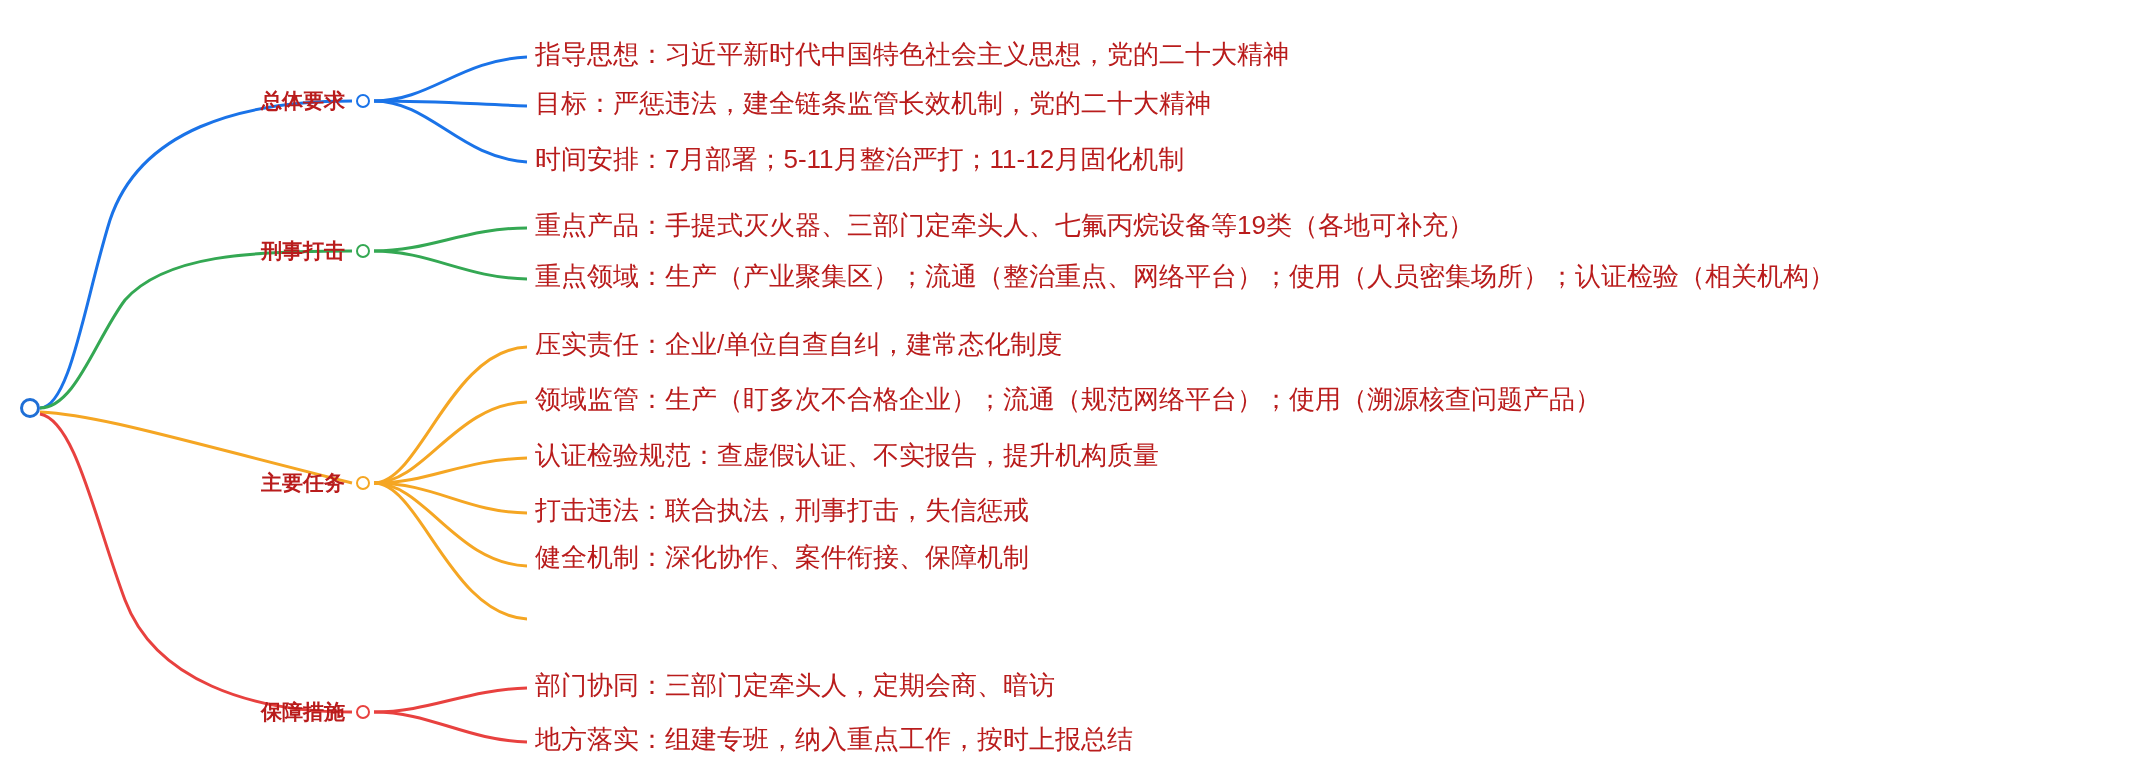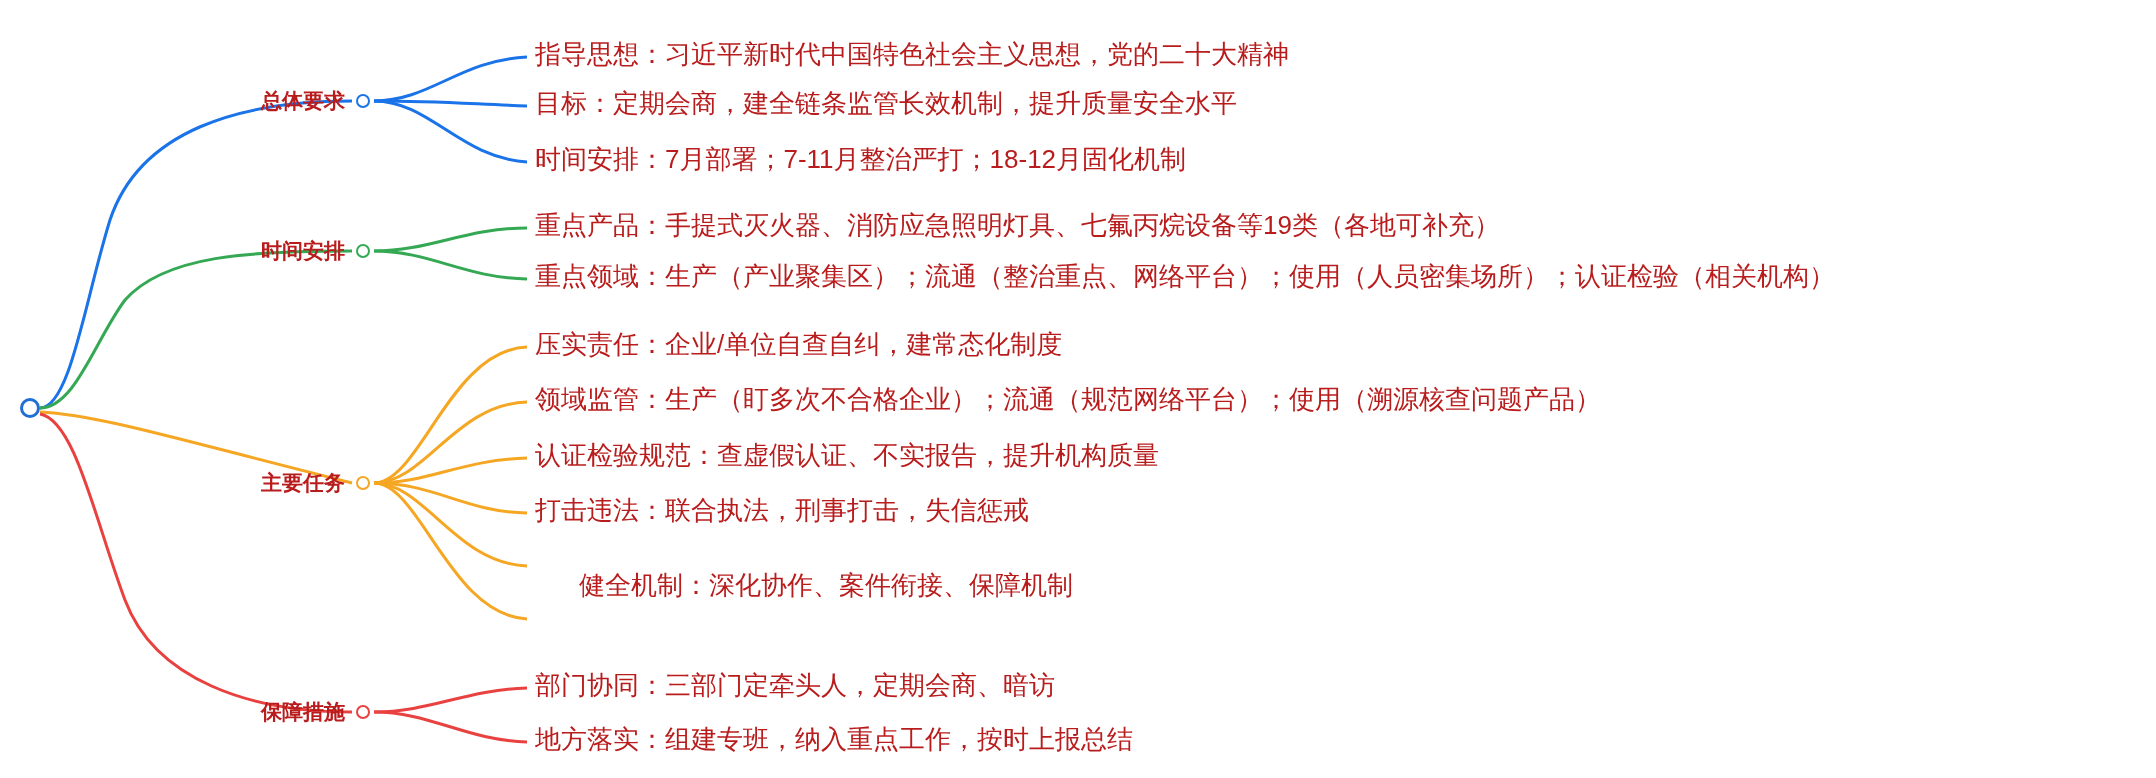--- a/index.html
+++ b/index.html
@@ -88,37 +88,37 @@
     <path d="M 374 712 C 430 712 465 690 527 688" fill="none" stroke="#e8413f" stroke-width="3"></path>
     <path d="M 374 712 C 430 712 465 740 527 742" fill="none" stroke="#e8413f" stroke-width="3"></path>
   </svg>
 
   <div class="dot root-dot" style="left:30px; top:408px; border-color:#1f6fd6;"></div>
 
   <div class="node-label branch-label" style="left:145px; top:101px; width:200px;">总体要求</div>
   <div class="dot" style="left:363px; top:101px; border-color:#1a73e8;"></div>
 
   <div class="node-label leaf-label" style="left:535px; top:55px;">指导思想：习近平新时代中国特色社会主义思想，党的二十大精神</div>
-  <div class="node-label leaf-label" style="left:535px; top:104px;">目标：定期会商，建全链条监管长效机制，提升质量安全水平</div>
-  <div class="node-label leaf-label" style="left:535px; top:160px;">时间安排：7月部署；7-11月整治严打；18-12月固化机制</div>
+  <div class="node-label leaf-label" style="left:535px; top:104px;">目标：严惩违法，建全链条监管长效机制，党的二十大精神</div>
+  <div class="node-label leaf-label" style="left:535px; top:160px;">时间安排：7月部署；5-11月整治严打；11-12月固化机制</div>
 
-  <div class="node-label branch-label" style="left:145px; top:251px; width:200px;">时间安排</div>
+  <div class="node-label branch-label" style="left:145px; top:251px; width:200px;">刑事打击</div>
   <div class="dot" style="left:363px; top:251px; border-color:#34a853;"></div>
 
-  <div class="node-label leaf-label" style="left:535px; top:226px;">重点产品：手提式灭火器、消防应急照明灯具、七氟丙烷设备等19类（各地可补充）</div>
+  <div class="node-label leaf-label" style="left:535px; top:226px;">重点产品：手提式灭火器、三部门定牵头人、七氟丙烷设备等19类（各地可补充）</div>
   <div class="node-label leaf-label" style="left:535px; top:277px;">重点领域：生产（产业聚集区）；流通（整治重点、网络平台）；使用（人员密集场所）；认证检验（相关机构）</div>
 
   <div class="node-label branch-label" style="left:145px; top:483px; width:200px;">主要任务</div>
   <div class="dot" style="left:363px; top:483px; border-color:#f5a623;"></div>
 
   <div class="node-label leaf-label" style="left:535px; top:345px;">压实责任：企业/单位自查自纠，建常态化制度</div>
   <div class="node-label leaf-label" style="left:535px; top:400px;">领域监管：生产（盯多次不合格企业）；流通（规范网络平台）；使用（溯源核查问题产品）</div>
   <div class="node-label leaf-label" style="left:535px; top:456px;text-align:center;">认证检验规范：查虚假认证、不实报告，提升机构质量</div>
   <div class="node-label leaf-label" style="left:535px; top:511px;">打击违法：联合执法，刑事打击，失信惩戒</div>
-  <div class="node-label leaf-label" style="left:535px; top:586px;margin-left:44px;">健全机制：深化协作、案件衔接、保障机制</div>
+  <div class="node-label leaf-label" style="left:535px; top:558px;">健全机制：深化协作、案件衔接、保障机制</div>
 
   <div class="node-label branch-label" style="left:145px; top:712px; width:200px;">保障措施</div>
   <div class="dot" style="left:363px; top:712px; border-color:#e8413f;"></div>
 
   <div class="node-label leaf-label" style="left:535px; top:686px;">部门协同：三部门定牵头人，定期会商、暗访</div>
   <div class="node-label leaf-label" style="left:535px; top:740px;">地方落实：组建专班，纳入重点工作，按时上报总结</div>
 
 </div>
 
 </body></html>

